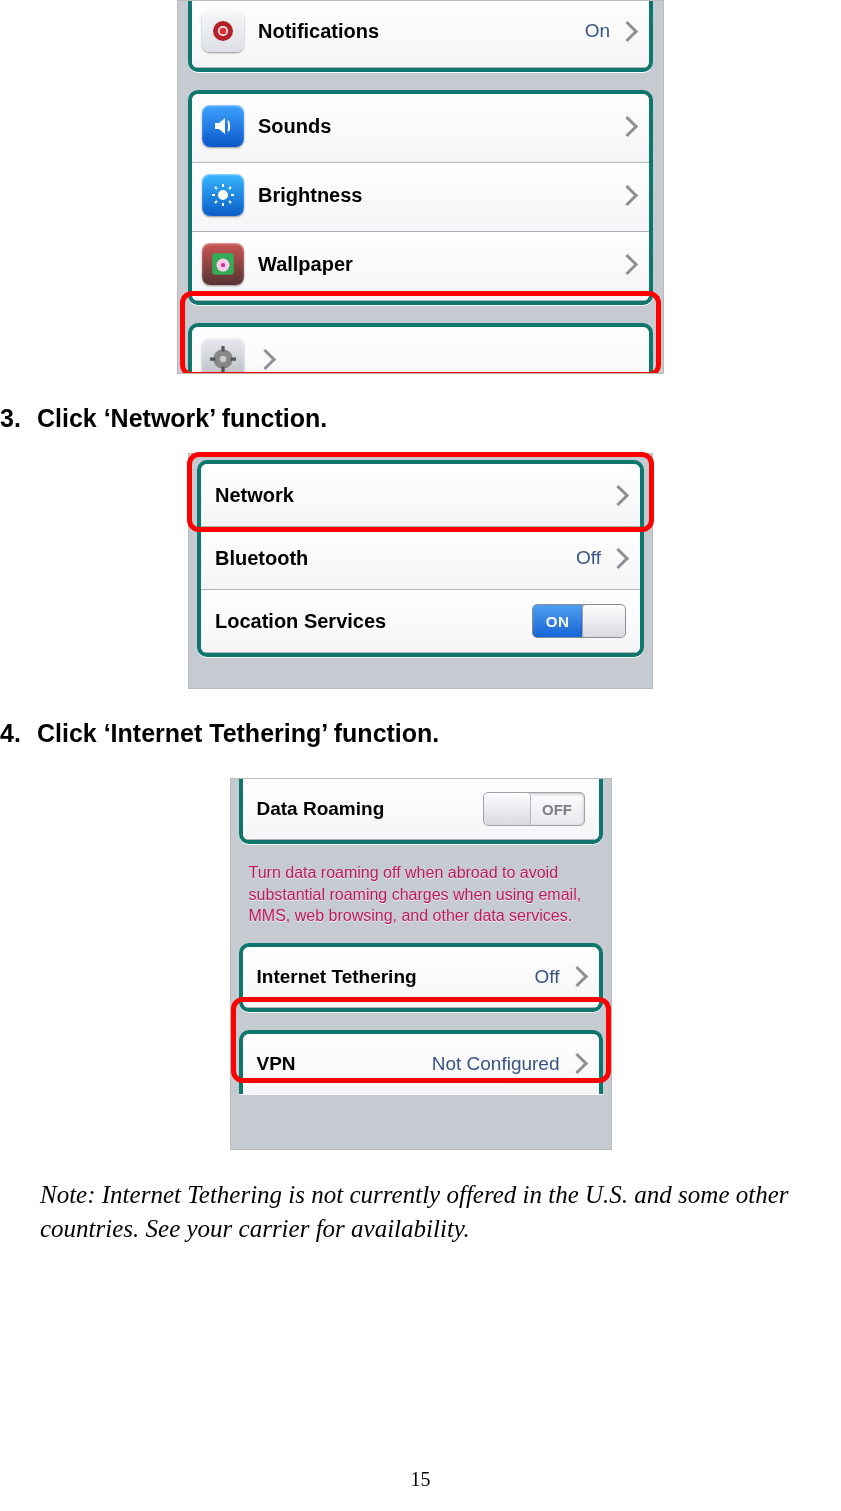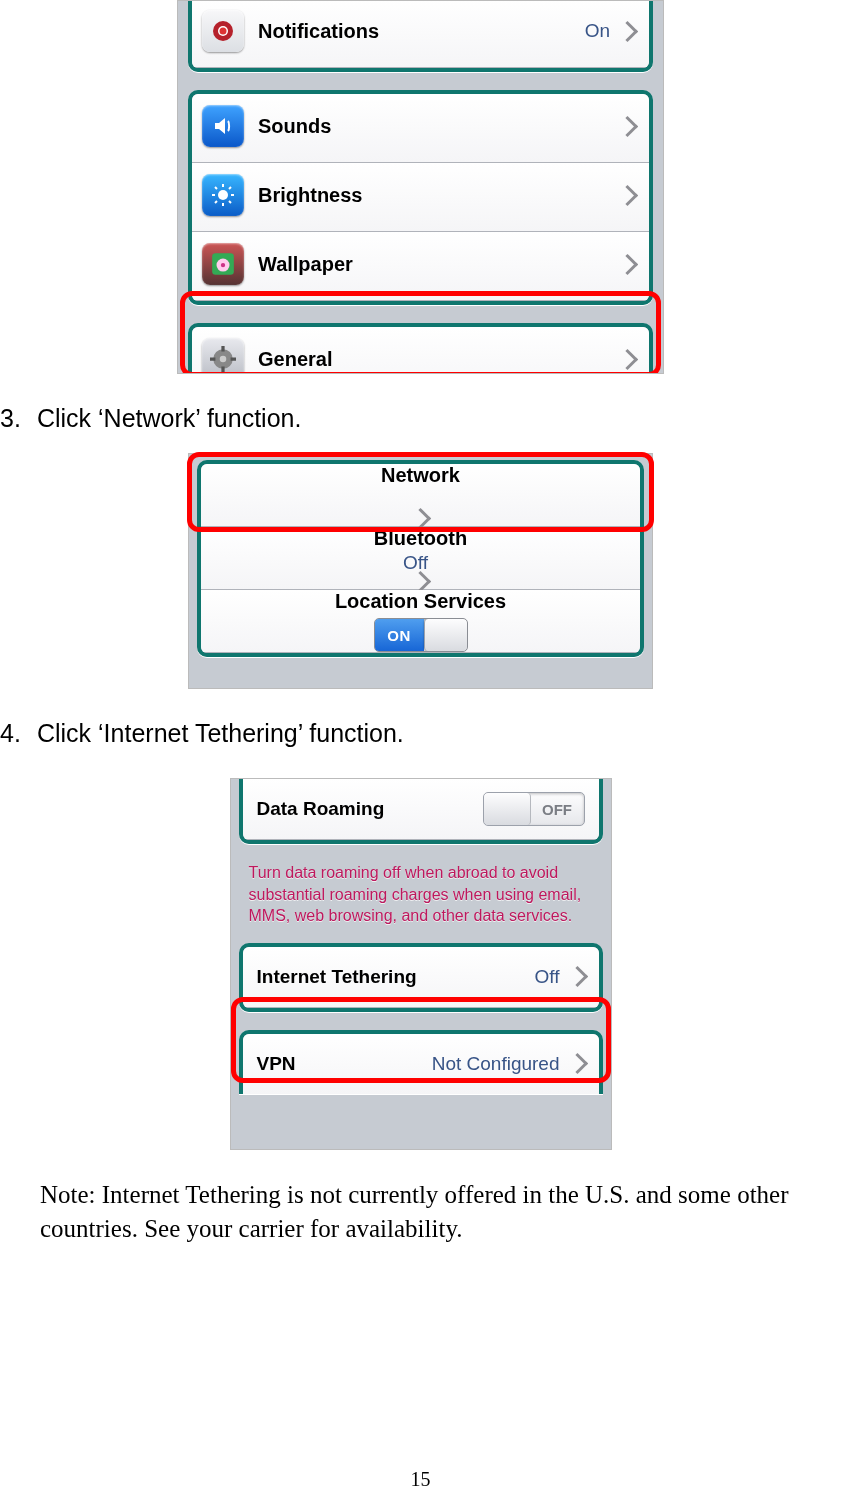--- a/index.html
+++ b/index.html
@@ -9,26 +9,28 @@
     height: 1511px;
     font-family: "Times New Roman", serif;
     font-size: 25px;
     color: #000;
     background: #fff;
     position: relative;
   }
   .step {
     font-family: Arial, Helvetica, sans-serif;
     margin: 30px 0 20px 0;
+    font-weight: bold;
   }
   .step .num { display:inline-block; width:30px; }
   .note {
     font-family: "Times New Roman", serif;
     margin: 28px 40px 0 40px;
     line-height: 1.35;
+    font-style: italic;
   }
   .pagenum {
     position:absolute;
     bottom:20px;
     left:0; right:0;
     text-align:center;
     font-family:"Times New Roman",serif;
     font-size:20px;
   }
 
@@ -69,21 +71,21 @@
 
   
   .ic-notif{background:linear-gradient(#f7f7f9,#dcdfe4);}
   .ic-sounds{background:linear-gradient(#3fa3ff,#0a57c9);}
   .ic-bright{background:linear-gradient(#38b6ff,#0b5cc7);}
   .ic-wall{background:linear-gradient(#c55,#533);}
   .ic-general{background:linear-gradient(#e8e9ee,#b9bcc4);}
 
   
   .panel2{ width:465px; background:#c6cbd2; padding:6px 0; height:236px; position:relative;}
-  .panel2 .row{height:62px;padding:0 25px;flex-direction:column;}
+  .panel2 .row{height:62px;padding:0 14px;}
   .panel2 .lbl{font-size:20px;}
   .panel2 .hl-red{ left:-2px; right:-2px; top:-2px; height:70px; }
 
   .toggle{
     width:92px;height:32px;border-radius:5px;overflow:hidden;position:relative;
     background:#eee;border:1px solid #8a8d94;box-shadow:inset 0 1px 3px rgba(0,0,0,.3);
     display:flex;
   }
   .toggle .on{
     flex:1;background:linear-gradient(#4f9eef,#1766d6);color:#fff;font-weight:bold;
@@ -182,21 +184,20 @@
             <circle cx="12" cy="12" r="9" fill="#888"></circle>
             <circle cx="12" cy="12" r="3" fill="#ccc"></circle>
             <g stroke="#555" stroke-width="3">
               <line x1="12" y1="0" x2="12" y2="5"></line>
               <line x1="12" y1="19" x2="12" y2="24"></line>
               <line x1="0" y1="12" x2="5" y2="12"></line>
               <line x1="19" y1="12" x2="24" y2="12"></line>
             </g>
           </svg>
       </div>
-      <span class="lbl">General</span>
       <span class="chev"></span>
     </div>
   </div>
   <div class="hl-red"></div>
 </div>
 
 <div class="step" style="margin-left:0;">
   <span class="num">3.</span>
   <span>Click ‘Network’ function.</span>
 </div>

